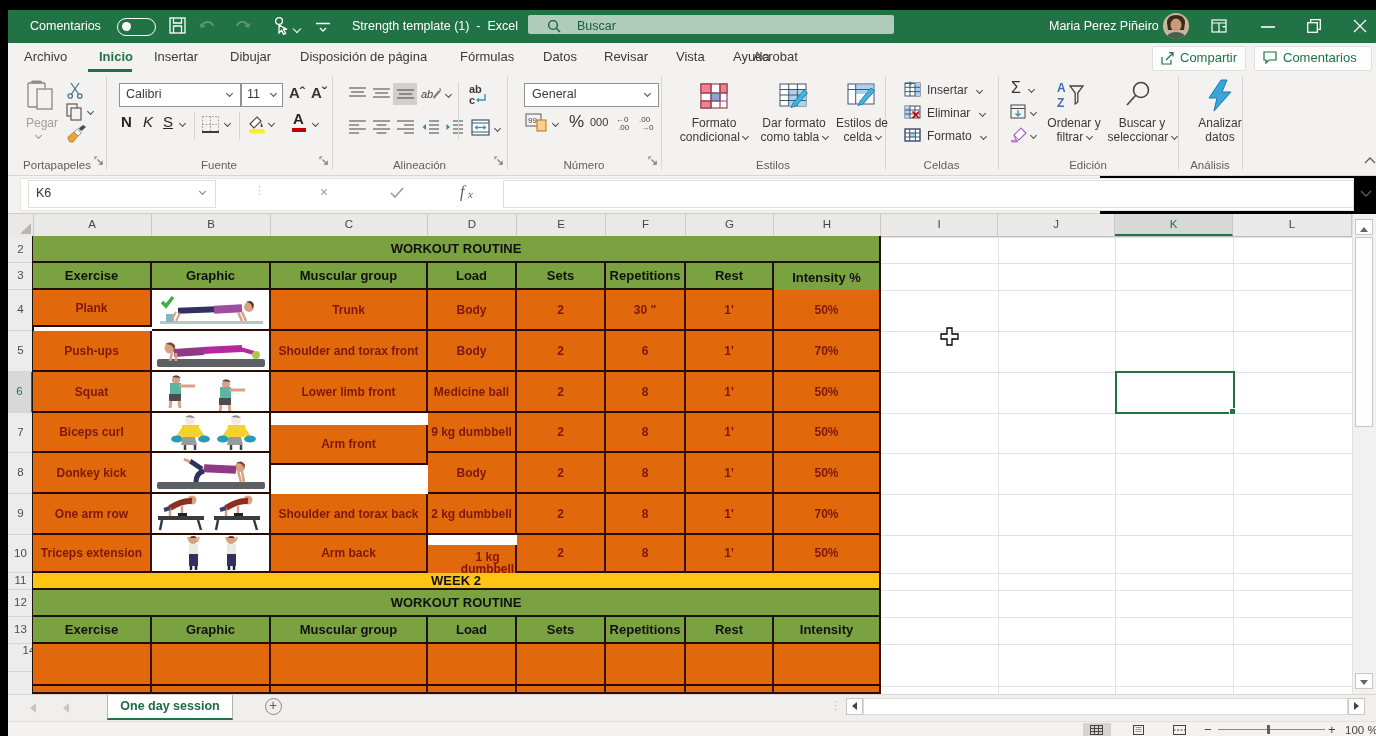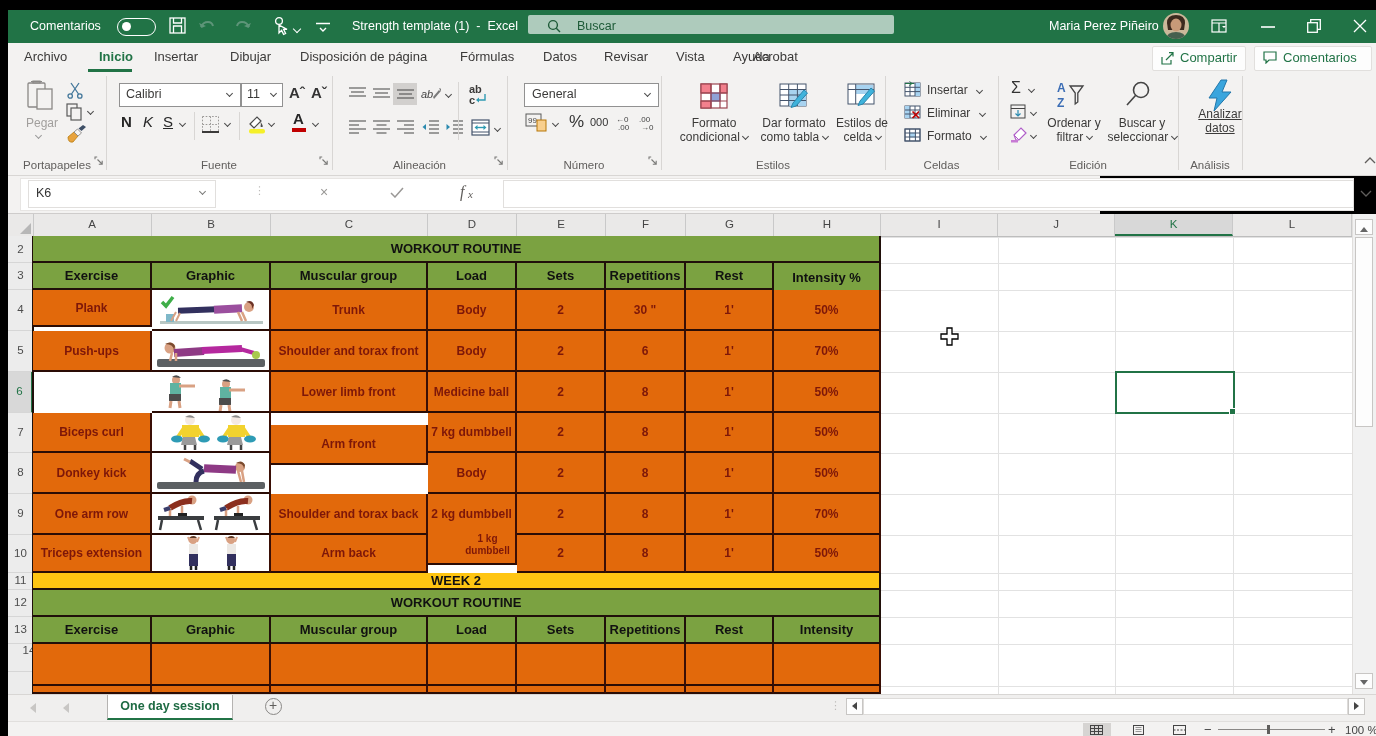--- a/index.html
+++ b/index.html
@@ -386,21 +386,21 @@
         <circle cx="17" cy="10" r="7.5"></circle>
         <path d="M11.5 15.5L3 25"></path>
       </g>
     </svg>
   <div class="biglbl" style="left:1094px;top:44px;width:80px;">Buscar y<br>seleccionar <span class="chev" style="position:static;display:inline-block;margin-bottom:2px;"></span></div>
   <span class="grplbl" style="left:990px;width:180px;">Edición</span>
   
   <svg style="position:absolute;left:1196px;top:7px" width="32" height="34" viewBox="0 0 32 34">
       <path d="M17 1L5 19h8l-3 13L27 13h-9l5-12z" fill="#3aa5dd" stroke="#2277aa" stroke-width="1"></path>
     </svg>
-  <div class="biglbl" style="left:1178px;top:35px;width:68px;text-decoration:underline;">Analizar<br>datos</div>
+  <div class="biglbl" style="left:1178px;top:44px;width:68px;">Analizar<br>datos</div>
   <span class="grplbl" style="left:1170px;width:64px;">Análisis</span>
   
   <svg class="launch" style="left:86px;top:84px;" viewBox="0 0 10 10">
       <g stroke="#7a7a78" fill="none" stroke-width="1.1">
         <path d="M1 3.2V1h2.2M3.5 3.5L8 8M8.2 4.8V8.2H4.8"></path>
       </g>
     </svg>
   <svg class="launch" style="left:311px;top:84px;" viewBox="0 0 10 10">
       <g stroke="#7a7a78" fill="none" stroke-width="1.1">
         <path d="M1 3.2V1h2.2M3.5 3.5L8 8M8.2 4.8V8.2H4.8"></path>
@@ -529,20 +529,21 @@
         <path d="M88 18l14 4" stroke="#b5289e" stroke-width="4"></path>
         <circle cx="104" cy="24" r="4" fill="#a8c94d"></circle>
         <path d="M20 22l-2 8M24 22l0 8" stroke="#d9a183" stroke-width="2.5"></path>
       </svg></div>
 <div style="position:absolute;left:263px;top:117px;width:157px;height:41px;background:#e2690b;box-sizing:border-box;border-right:2px solid #3a0f06;border-bottom:2px solid #2a0c05;color:#7d1709;font-size:12px;font-weight:bold;display:flex;align-items:center;justify-content:center;text-align:center;line-height:12px;">Shoulder and torax front</div>
 <div style="position:absolute;left:420px;top:117px;width:89px;height:41px;background:#e2690b;box-sizing:border-box;border-right:2px solid #3a0f06;border-bottom:2px solid #2a0c05;color:#7d1709;font-size:12px;font-weight:bold;display:flex;align-items:center;justify-content:center;text-align:center;line-height:12px;">Body</div>
 <div style="position:absolute;left:509px;top:117px;width:89px;height:41px;background:#e2690b;box-sizing:border-box;border-right:2px solid #3a0f06;border-bottom:2px solid #2a0c05;color:#7d1709;font-size:12px;font-weight:bold;display:flex;align-items:center;justify-content:center;text-align:center;line-height:12px;">2</div>
 <div style="position:absolute;left:598px;top:117px;width:80px;height:41px;background:#e2690b;box-sizing:border-box;border-right:2px solid #3a0f06;border-bottom:2px solid #2a0c05;color:#7d1709;font-size:12px;font-weight:bold;display:flex;align-items:center;justify-content:center;text-align:center;line-height:12px;">6</div>
 <div style="position:absolute;left:678px;top:117px;width:88px;height:41px;background:#e2690b;box-sizing:border-box;border-right:2px solid #3a0f06;border-bottom:2px solid #2a0c05;color:#7d1709;font-size:12px;font-weight:bold;display:flex;align-items:center;justify-content:center;text-align:center;line-height:12px;">1'</div>
 <div style="position:absolute;left:766px;top:117px;width:107px;height:41px;background:#e2690b;box-sizing:border-box;border-right:2px solid #3a0f06;border-bottom:2px solid #2a0c05;color:#7d1709;font-size:12px;font-weight:bold;display:flex;align-items:center;justify-content:center;text-align:center;line-height:12px;">70%</div>
+<div style="position:absolute;left:25px;top:158px;width:119px;height:41px;background:#e2690b;box-sizing:border-box;border-right:2px solid #3a0f06;border-bottom:2px solid #2a0c05;color:#7d1709;font-size:12px;font-weight:bold;display:flex;align-items:center;justify-content:center;text-align:center;line-height:12px;">Squat</div>
 <div style="position:absolute;left:144px;top:158px;width:119px;height:41px;background:#fff;box-sizing:border-box;border-right:2px solid #3a0f06;border-bottom:2px solid #2a0c05;"><svg width="117" height="39" viewBox="0 0 117 39">
         <circle cx="24" cy="8" r="4" fill="#d9a183"></circle>
         <path d="M20 5q5-4 9 1" fill="#4c4c4c"></path>
         <rect x="18" y="11" width="11" height="12" fill="#5fb3a1"></rect>
         <path d="M27 14h16" stroke="#d9a183" stroke-width="3"></path>
         <rect x="17" y="22" width="12" height="7" fill="#4c4c4c"></rect>
         <path d="M19 29l-1 7M27 29l1 7" stroke="#d9a183" stroke-width="3"></path>
         <circle cx="74" cy="12" r="4" fill="#d9a183"></circle>
         <path d="M70 9q5-4 9 1" fill="#4c4c4c"></path>
         <rect x="68" y="15" width="11" height="12" fill="#5fb3a1"></rect>
@@ -569,21 +570,21 @@
         <circle cx="84" cy="7" r="5" fill="#f4e9e2"></circle>
         <path d="M79 4q6-4 10 1" fill="#8a8a8a"></path>
         <rect x="76" y="12" width="17" height="12" fill="#f2d22e"></rect>
         <path d="M72 24l6-9M97 24l-6-9" stroke="#f2d22e" stroke-width="4"></path>
         <ellipse cx="71" cy="26" rx="6" ry="3.5" fill="#2e9bb5"></ellipse>
         <ellipse cx="98" cy="26" rx="6" ry="3.5" fill="#2e9bb5"></ellipse>
         <path d="M77 24l12 0 2 8-16 0z" fill="#9a9a9a"></path>
         <path d="M79 32l0 5M89 32l0 5" stroke="#444" stroke-width="2.5"></path>
       </svg></div>
 <div style="position:absolute;left:263px;top:211px;width:157px;height:40px;background:#e2690b;box-sizing:border-box;border-right:2px solid #3a0f06;border-bottom:2px solid #2a0c05;color:#7d1709;font-size:12px;font-weight:bold;display:flex;align-items:center;justify-content:center;text-align:center;line-height:12px;">Arm front</div>
-<div style="position:absolute;left:420px;top:199px;width:89px;height:40px;background:#e2690b;box-sizing:border-box;border-right:2px solid #3a0f06;border-bottom:2px solid #2a0c05;color:#7d1709;font-size:12px;font-weight:bold;display:flex;align-items:center;justify-content:center;text-align:center;line-height:12px;">7 kg dumbbell</div>
+<div style="position:absolute;left:420px;top:199px;width:89px;height:40px;background:#e2690b;box-sizing:border-box;border-right:2px solid #3a0f06;border-bottom:2px solid #2a0c05;color:#7d1709;font-size:12px;font-weight:bold;display:flex;align-items:center;justify-content:center;text-align:center;line-height:12px;">9 kg dumbbell</div>
 <div style="position:absolute;left:509px;top:199px;width:89px;height:40px;background:#e2690b;box-sizing:border-box;border-right:2px solid #3a0f06;border-bottom:2px solid #2a0c05;color:#7d1709;font-size:12px;font-weight:bold;display:flex;align-items:center;justify-content:center;text-align:center;line-height:12px;">2</div>
 <div style="position:absolute;left:598px;top:199px;width:80px;height:40px;background:#e2690b;box-sizing:border-box;border-right:2px solid #3a0f06;border-bottom:2px solid #2a0c05;color:#7d1709;font-size:12px;font-weight:bold;display:flex;align-items:center;justify-content:center;text-align:center;line-height:12px;">8</div>
 <div style="position:absolute;left:678px;top:199px;width:88px;height:40px;background:#e2690b;box-sizing:border-box;border-right:2px solid #3a0f06;border-bottom:2px solid #2a0c05;color:#7d1709;font-size:12px;font-weight:bold;display:flex;align-items:center;justify-content:center;text-align:center;line-height:12px;">1'</div>
 <div style="position:absolute;left:766px;top:199px;width:107px;height:40px;background:#e2690b;box-sizing:border-box;border-right:2px solid #3a0f06;border-bottom:2px solid #2a0c05;color:#7d1709;font-size:12px;font-weight:bold;display:flex;align-items:center;justify-content:center;text-align:center;line-height:12px;">50%</div>
 <div style="position:absolute;left:25px;top:239px;width:119px;height:41px;background:#e2690b;box-sizing:border-box;border-right:2px solid #3a0f06;border-bottom:2px solid #2a0c05;color:#7d1709;font-size:12px;font-weight:bold;display:flex;align-items:center;justify-content:center;text-align:center;line-height:12px;">Donkey kick</div>
 <div style="position:absolute;left:144px;top:239px;width:119px;height:41px;background:#fff;box-sizing:border-box;border-right:2px solid #3a0f06;border-bottom:2px solid #2a0c05;"><svg width="117" height="39" viewBox="0 0 117 39">
         <rect x="5" y="29" width="108" height="7" rx="2" fill="#5c6063"></rect>
         <circle cx="88" cy="14" r="5" fill="#d9a183"></circle>
         <path d="M84 10q6-4 9 2l-1 4q0-6-8-6" fill="#7a4a2e"></path>
         <rect x="52" y="12" width="32" height="8" fill="#8e3a85" transform="rotate(3 68 16)"></rect>
@@ -629,21 +630,21 @@
         <rect x="37" y="19" width="9" height="12" fill="#32305e"></rect>
         <path d="M39 31l0 4M44 31l0 4" stroke="#222" stroke-width="2.5"></path>
         <circle cx="79" cy="5" r="4" fill="#d9a183"></circle>
         <path d="M75 3q5-4 8 0" fill="#5a3a28"></path>
         <rect x="75" y="9" width="9" height="10" fill="#ece8e4"></rect>
         <path d="M76 7l-2-5M83 7l2-5" stroke="#d9a183" stroke-width="2"></path>
         <rect x="75" y="19" width="9" height="12" fill="#32305e"></rect>
         <path d="M77 31l0 4M82 31l0 4" stroke="#222" stroke-width="2.5"></path>
       </svg></div>
 <div style="position:absolute;left:263px;top:321px;width:157px;height:38px;background:#e2690b;box-sizing:border-box;border-right:2px solid #3a0f06;border-bottom:2px solid #2a0c05;color:#7d1709;font-size:12px;font-weight:bold;display:flex;align-items:center;justify-content:center;text-align:center;line-height:12px;">Arm back</div>
-<div style="position:absolute;left:420px;top:313px;width:89px;height:38px;background:#e2690b;box-sizing:border-box;border-right:2px solid #3a0f06;border-bottom:2px solid #2a0c05;color:#7d1709;font-size:10px;font-weight:bold;display:flex;align-items:center;justify-content:center;text-align:center;line-height:12px;padding-left:32px;">1 kg dumbbell</div>
+<div style="position:absolute;left:420px;top:331px;width:89px;height:38px;background:#e2690b;box-sizing:border-box;border-right:2px solid #3a0f06;border-bottom:2px solid #2a0c05;color:#7d1709;font-size:12px;font-weight:bold;display:flex;align-items:center;justify-content:center;text-align:center;line-height:12px;padding-left:32px;">1 kg dumbbell</div>
 <div style="position:absolute;left:509px;top:321px;width:89px;height:38px;background:#e2690b;box-sizing:border-box;border-right:2px solid #3a0f06;border-bottom:2px solid #2a0c05;color:#7d1709;font-size:12px;font-weight:bold;display:flex;align-items:center;justify-content:center;text-align:center;line-height:12px;">2</div>
 <div style="position:absolute;left:598px;top:321px;width:80px;height:38px;background:#e2690b;box-sizing:border-box;border-right:2px solid #3a0f06;border-bottom:2px solid #2a0c05;color:#7d1709;font-size:12px;font-weight:bold;display:flex;align-items:center;justify-content:center;text-align:center;line-height:12px;">8</div>
 <div style="position:absolute;left:678px;top:321px;width:88px;height:38px;background:#e2690b;box-sizing:border-box;border-right:2px solid #3a0f06;border-bottom:2px solid #2a0c05;color:#7d1709;font-size:12px;font-weight:bold;display:flex;align-items:center;justify-content:center;text-align:center;line-height:12px;">1'</div>
 <div style="position:absolute;left:766px;top:321px;width:107px;height:38px;background:#e2690b;box-sizing:border-box;border-right:2px solid #3a0f06;border-bottom:2px solid #2a0c05;color:#7d1709;font-size:12px;font-weight:bold;display:flex;align-items:center;justify-content:center;text-align:center;line-height:12px;">50%</div>
 <div style="position:absolute;left:25px;top:359px;width:848px;height:17px;background:#ffc512;box-sizing:border-box;border-right:2px solid #20100a;border-bottom:2px solid #20100a;color:#111;font-size:13px;font-weight:bold;display:flex;align-items:center;justify-content:center;text-align:center;line-height:12px;">WEEK 2</div>
 <div style="position:absolute;left:25px;top:376px;width:848px;height:27px;background:#7ba241;box-sizing:border-box;border-right:2px solid #20100a;border-bottom:2px solid #20100a;color:#111;font-size:13px;font-weight:bold;display:flex;align-items:center;justify-content:center;text-align:center;line-height:12px;">WORKOUT ROUTINE</div>
 <div style="position:absolute;left:25px;top:403px;width:119px;height:27px;background:#7ba241;box-sizing:border-box;border-right:2px solid #20100a;border-bottom:2px solid #20100a;color:#111;font-size:13px;font-weight:bold;display:flex;align-items:center;justify-content:center;text-align:center;line-height:12px;">Exercise</div>
 <div style="position:absolute;left:144px;top:403px;width:119px;height:27px;background:#7ba241;box-sizing:border-box;border-right:2px solid #20100a;border-bottom:2px solid #20100a;color:#111;font-size:13px;font-weight:bold;display:flex;align-items:center;justify-content:center;text-align:center;line-height:12px;">Graphic</div>
 <div style="position:absolute;left:263px;top:403px;width:157px;height:27px;background:#7ba241;box-sizing:border-box;border-right:2px solid #20100a;border-bottom:2px solid #20100a;color:#111;font-size:13px;font-weight:bold;display:flex;align-items:center;justify-content:center;text-align:center;line-height:12px;">Muscular group</div>
 <div style="position:absolute;left:420px;top:403px;width:89px;height:27px;background:#7ba241;box-sizing:border-box;border-right:2px solid #20100a;border-bottom:2px solid #20100a;color:#111;font-size:13px;font-weight:bold;display:flex;align-items:center;justify-content:center;text-align:center;line-height:12px;">Load</div>

